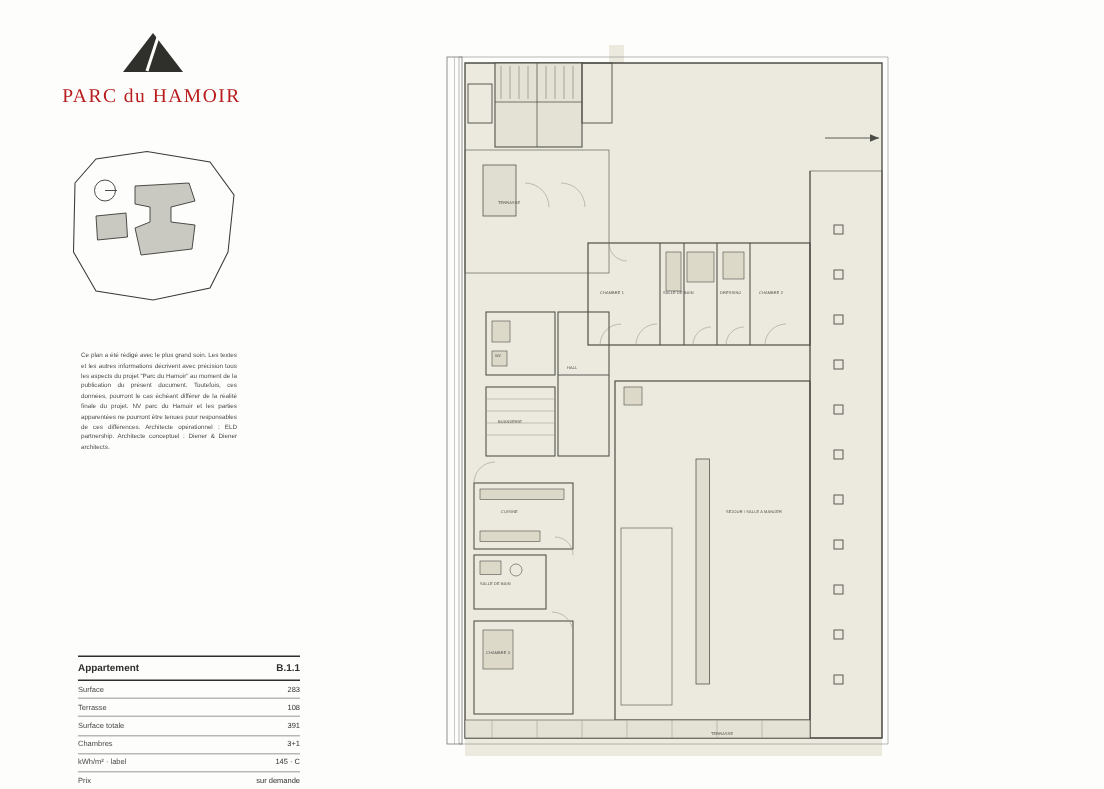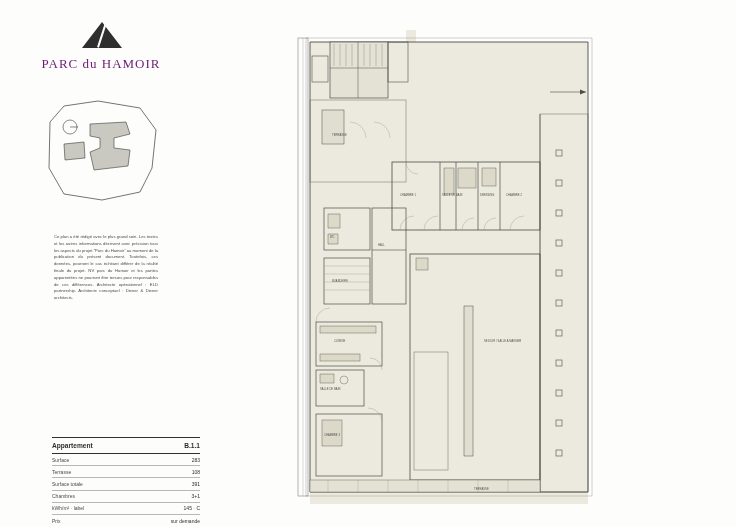--- a/index.html
+++ b/index.html
@@ -8,21 +8,21 @@
 
   
   .left{position:absolute;left:26px;top:22px;width:150px;height:480px;}
 
   .brand{position:relative;height:60px;}
   .brand-mark{position:absolute;left:56px;top:0;width:40px;height:30px;}
   .brand-mark .tri{position:absolute;left:0;top:0;width:0;height:0;
       border-left:20px solid transparent;border-right:20px solid transparent;border-bottom:26px solid #2f2f2b;}
   .brand-mark .slash{position:absolute;left:19px;top:0;width:2px;height:26px;background:#fdfdfc;transform:rotate(18deg);}
   .brand-name{position:absolute;left:0;top:34px;width:150px;text-align:center;
-      font-family:"Liberation Serif",serif;font-size:13px;letter-spacing:1.0px;color:#701a75;white-space:nowrap;}
+      font-family:"Liberation Serif",serif;font-size:13px;letter-spacing:1.0px;color:#b91c1c;white-space:nowrap;}
 
   
   .keyplan{position:absolute;left:18px;top:74px;width:118px;height:110px;}
   .keyplan svg{display:block;}
 
   
   .disclaimer{position:absolute;left:28px;top:212px;width:104px;
       font-size:4.2px;line-height:1.62;color:#4a4a46;text-align:justify;}
 
   

